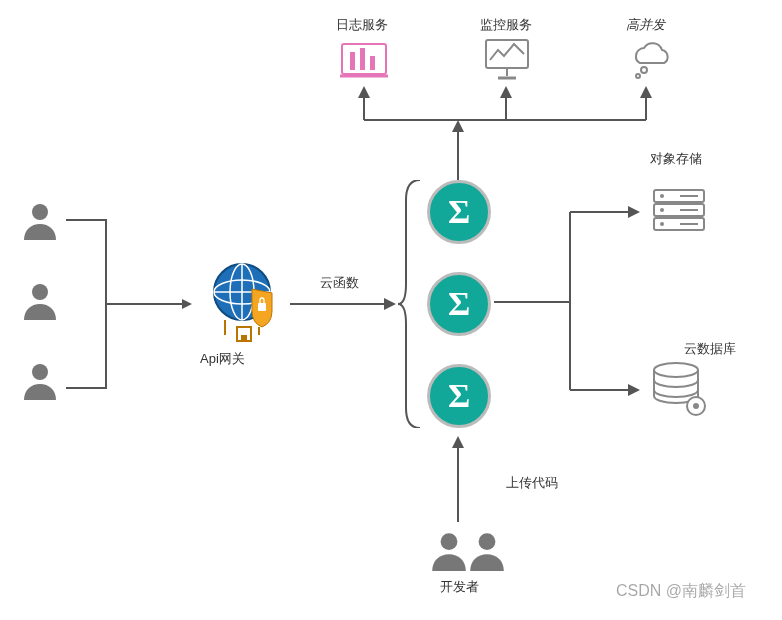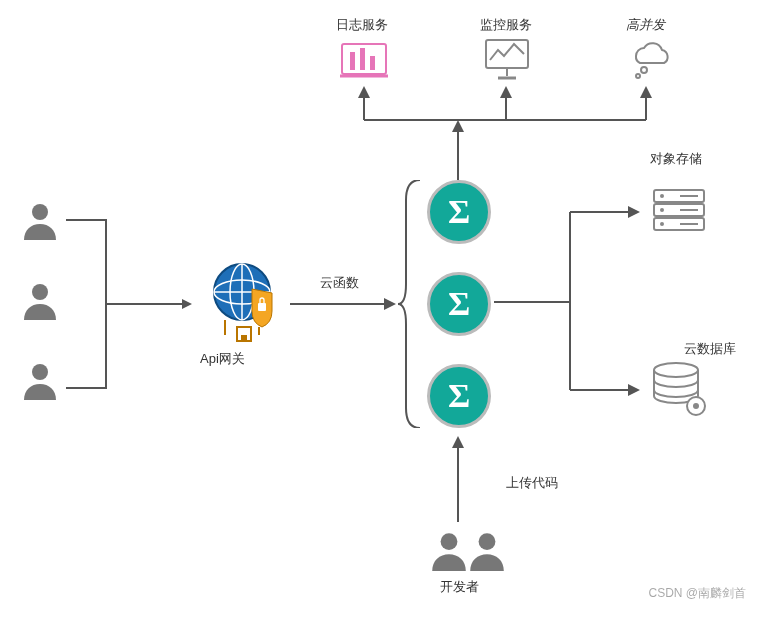--- a/index.html
+++ b/index.html
@@ -1,21 +1,21 @@
 <!DOCTYPE html>
 <html><head>
 <meta charset="utf-8">
 <style>
   html,body{margin:0;padding:0;width:782px;height:620px;background:#fff;font-family:"Microsoft YaHei",Arial,sans-serif;font-size:13px;color:#333;}
   .stage{position:relative;width:782px;height:620px;}
   .label{position:absolute;text-align:left;white-space:nowrap;}
   svg.icon path,svg.icon rect,svg.icon circle,svg.icon polyline,svg.icon line,svg.icon ellipse{vector-effect:non-scaling-stroke;}
   .sigma{position:absolute;width:58px;height:58px;border-radius:50%;background:#12a899;border:3px solid #bbb;display:flex;align-items:center;justify-content:center;}
   .sigma span{color:#fff;font-weight:bold;font-size:34px;font-family:"Times New Roman",serif;line-height:1;}
-  .watermark{position:absolute;right:36px;bottom:18px;color:rgba(0,0,0,0.35);font-size:12px;}
+  .watermark{position:absolute;right:36px;bottom:18px;color:rgba(0,0,0,0.35);font-size:16px;}
 </style>
 </head>
 <body>
 <div class="stage">
 
 <svg class="icon" style="position:absolute;left:20px;top:200px" width="40" height="40" viewBox="0 0 40 40">
       <circle cx="20" cy="12" r="8" fill="#777"></circle>
       <path d="M4 40c0-10 7-16 16-16s16 6 16 16z" fill="#777"></path>
     </svg>
 <svg class="icon" style="position:absolute;left:20px;top:280px" width="40" height="40" viewBox="0 0 40 40">

